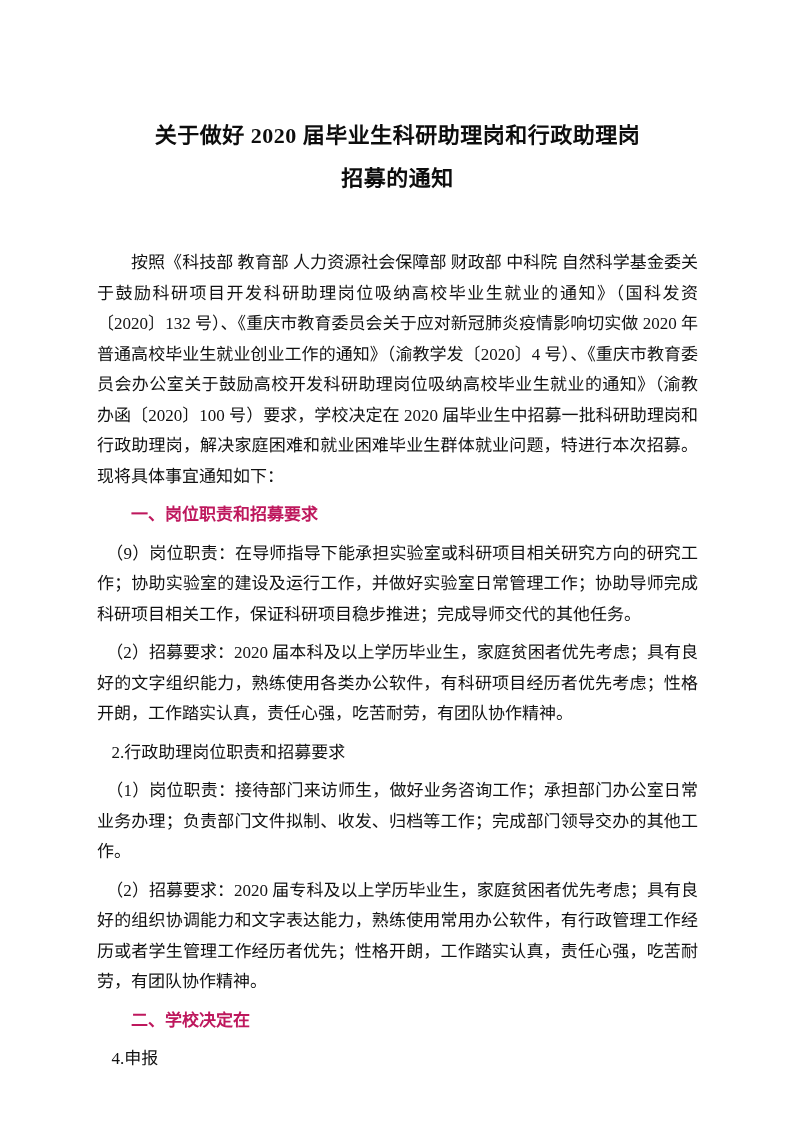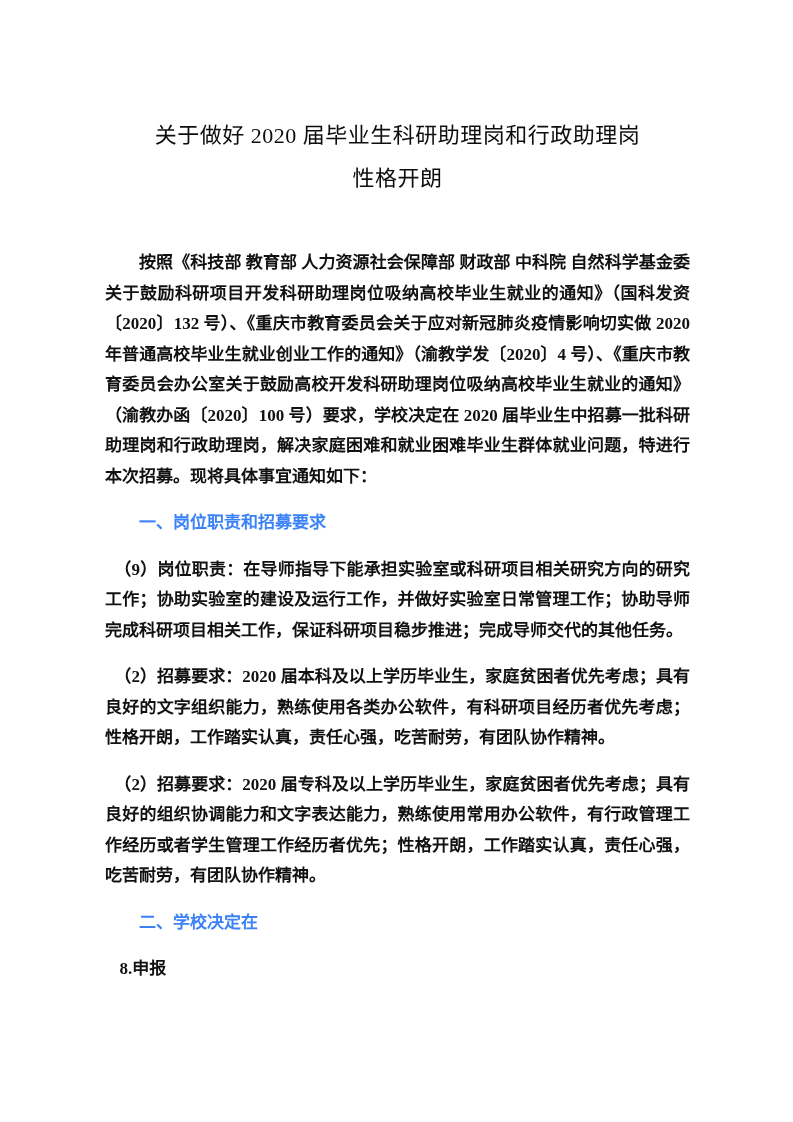--- a/index.html
+++ b/index.html
@@ -15,68 +15,69 @@
     background: #ffffff;
     box-sizing: border-box;
     padding: 114px 87px 0 89px;
     font-family: "Liberation Serif", "DejaVu Serif", serif;
     color: #111111;
     overflow: hidden;
   }
   .doc-title {
     margin: 0;
     text-align: center;
-    font-weight: normal;
+    font-weight: bold;
     font-size: 22px;
     line-height: 43px;
     color: #0d0d0d;
     letter-spacing: 0.5px;
   }
   .doc-title .title-line {
     display: block;
   }
   .doc-body {
     margin-top: 48px;
     font-size: 17px;
     line-height: 30.5px;
     text-align: justify;
   }
   .doc-body p {
-    margin: 16px;
+    margin: 8px;
     padding: 0;
-    font-weight: bold;
   }
   .indent-para {        
     text-indent: 2em;
   }
   .indent-sub {         
     text-indent: 0.85em;
   }
   .indent-item {        
     text-indent: 0.55em;
   }
   .sec-heading {        
     text-indent: 2em;
     font-weight: bold;
-    color: #3b82f6;
+    color: #be185d;
   }
 </style>
 </head>
 <body>
 
 <div class="page">
 
   <h1 class="doc-title">
     <span class="title-line">关于做好 2020 届毕业生科研助理岗和行政助理岗</span>
-    <span class="title-line">性格开朗</span>
+    <span class="title-line">招募的通知</span>
   </h1>
 
   <div class="doc-body">
     <p class="indent-para">按照《科技部 教育部 人力资源社会保障部 财政部 中科院 自然科学基金委关于鼓励科研项目开发科研助理岗位吸纳高校毕业生就业的通知》（国科发资〔2020〕132 号）、《重庆市教育委员会关于应对新冠肺炎疫情影响切实做 2020 年普通高校毕业生就业创业工作的通知》（渝教学发〔2020〕4 号）、《重庆市教育委员会办公室关于鼓励高校开发科研助理岗位吸纳高校毕业生就业的通知》（渝教办函〔2020〕100 号）要求，学校决定在 2020 届毕业生中招募一批科研助理岗和行政助理岗，解决家庭困难和就业困难毕业生群体就业问题，特进行本次招募。现将具体事宜通知如下：</p>
     <p class="sec-heading">一、岗位职责和招募要求</p>
     <p class="indent-item">（9）岗位职责：在导师指导下能承担实验室或科研项目相关研究方向的研究工作；协助实验室的建设及运行工作，并做好实验室日常管理工作；协助导师完成科研项目相关工作，保证科研项目稳步推进；完成导师交代的其他任务。</p>
     <p class="indent-item">（2）招募要求：2020 届本科及以上学历毕业生，家庭贫困者优先考虑；具有良好的文字组织能力，熟练使用各类办公软件，有科研项目经历者优先考虑；性格开朗，工作踏实认真，责任心强，吃苦耐劳，有团队协作精神。</p>
+    <p class="indent-sub">2.行政助理岗位职责和招募要求</p>
+    <p class="indent-item">（1）岗位职责：接待部门来访师生，做好业务咨询工作；承担部门办公室日常业务办理；负责部门文件拟制、收发、归档等工作；完成部门领导交办的其他工作。</p>
     <p class="indent-item">（2）招募要求：2020 届专科及以上学历毕业生，家庭贫困者优先考虑；具有良好的组织协调能力和文字表达能力，熟练使用常用办公软件，有行政管理工作经历或者学生管理工作经历者优先；性格开朗，工作踏实认真，责任心强，吃苦耐劳，有团队协作精神。</p>
     <p class="sec-heading">二、学校决定在</p>
-    <p class="indent-sub">8.申报</p>
+    <p class="indent-sub">4.申报</p>
   </div>
 
 </div>
 
 </body></html>

